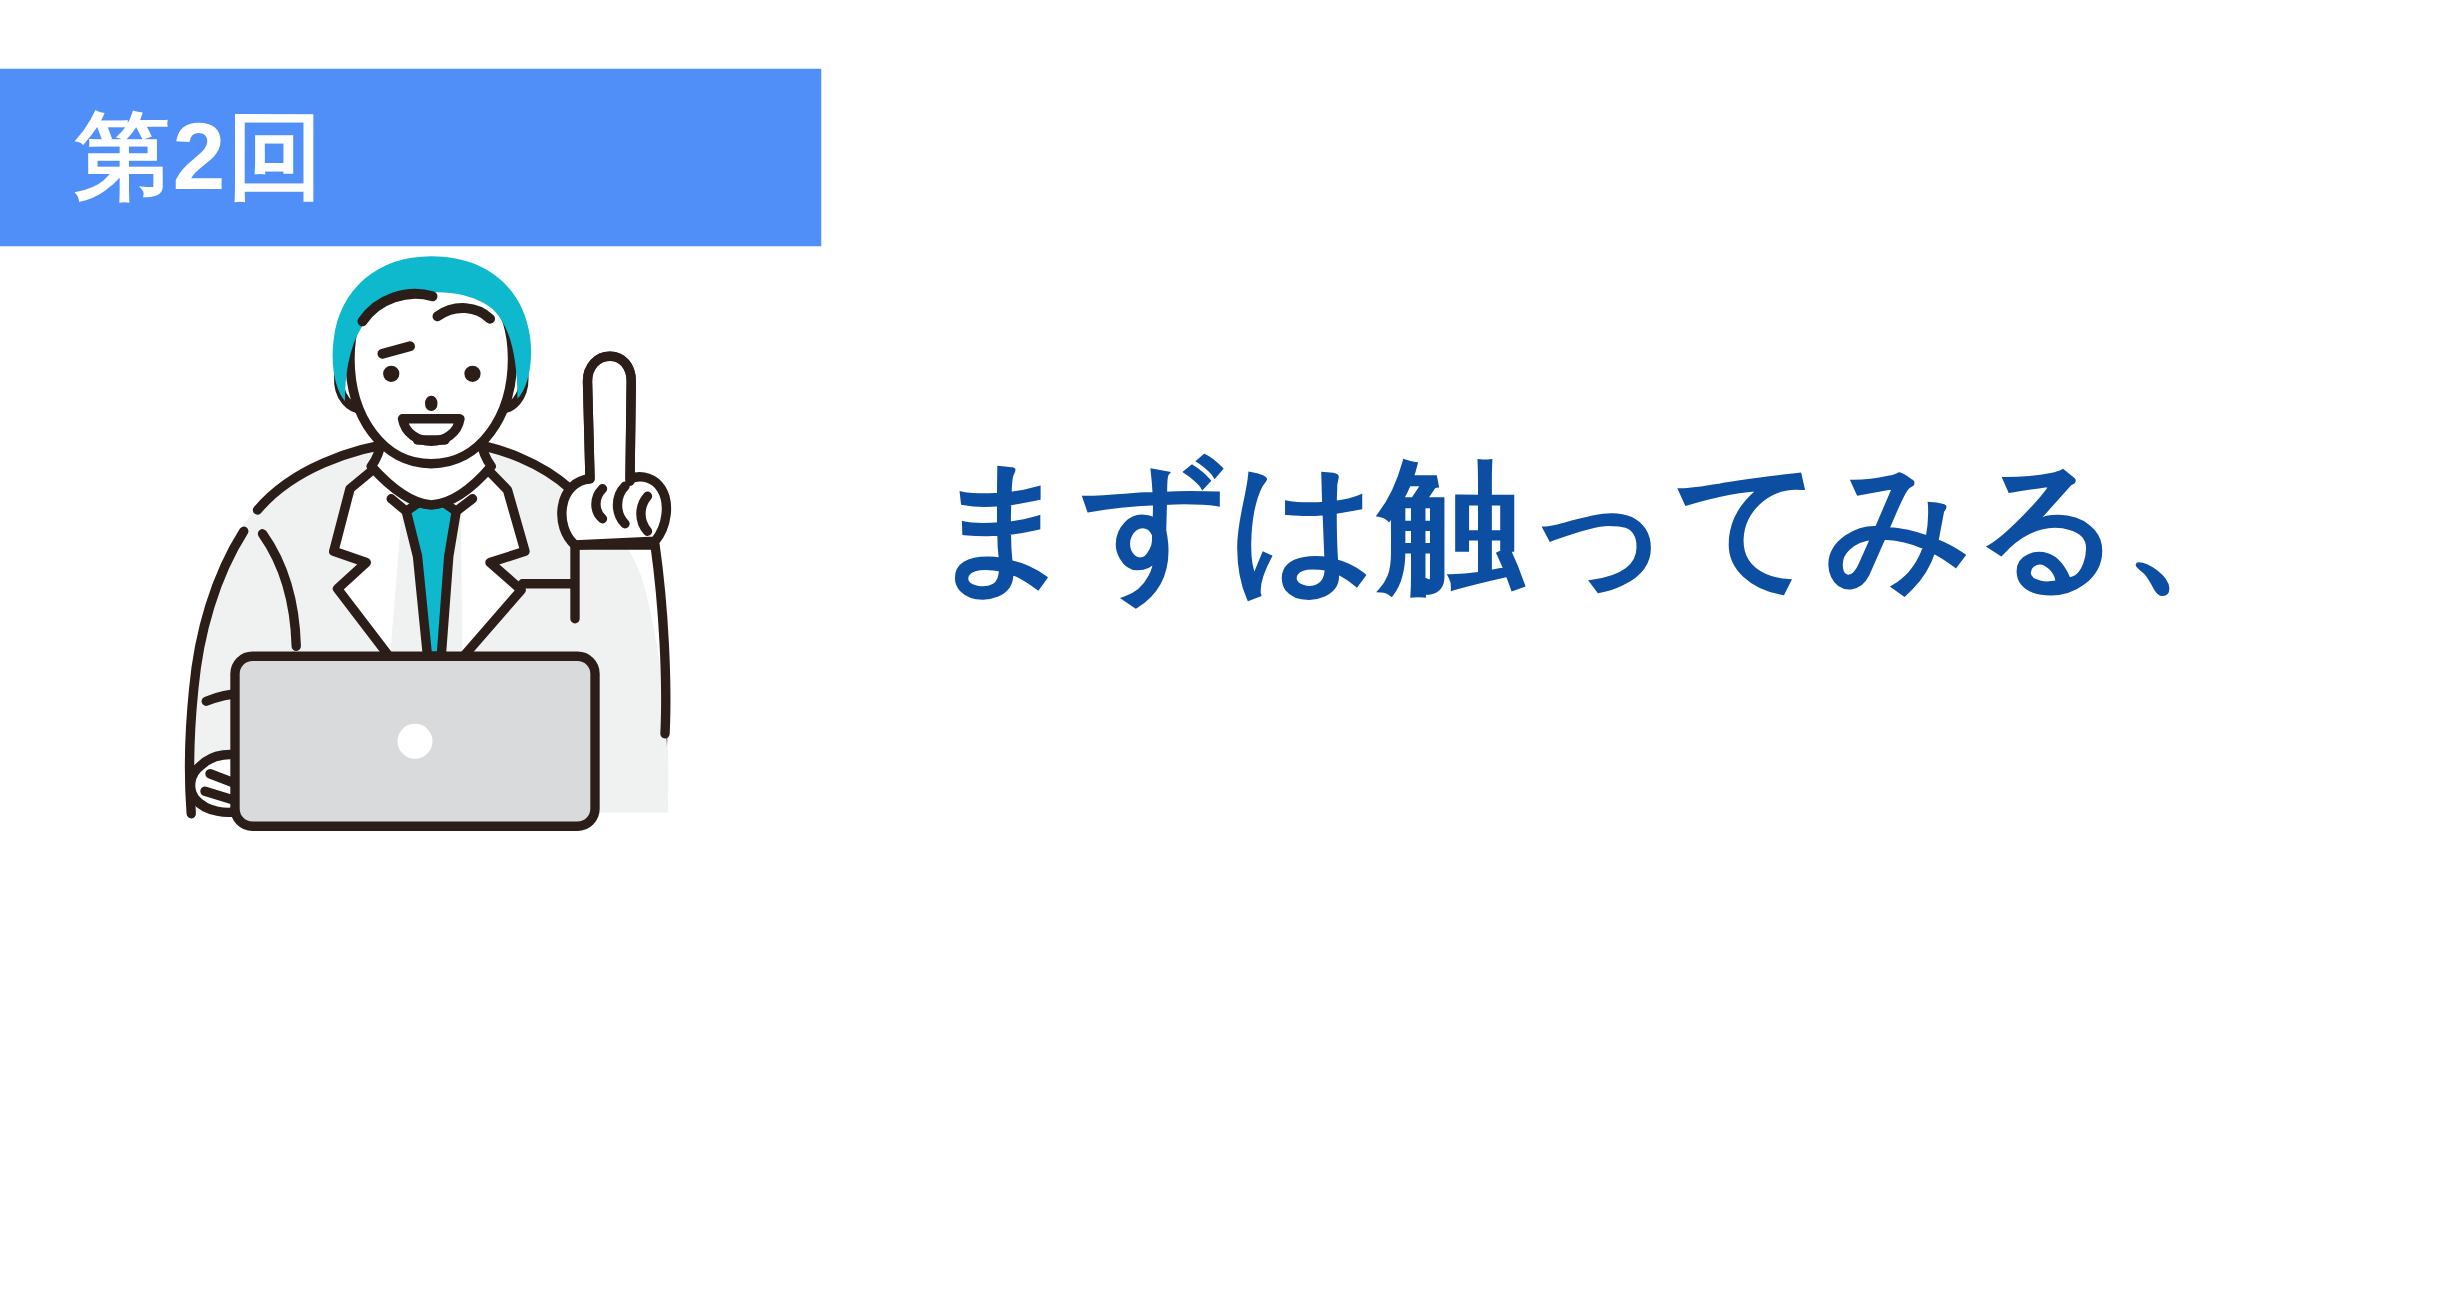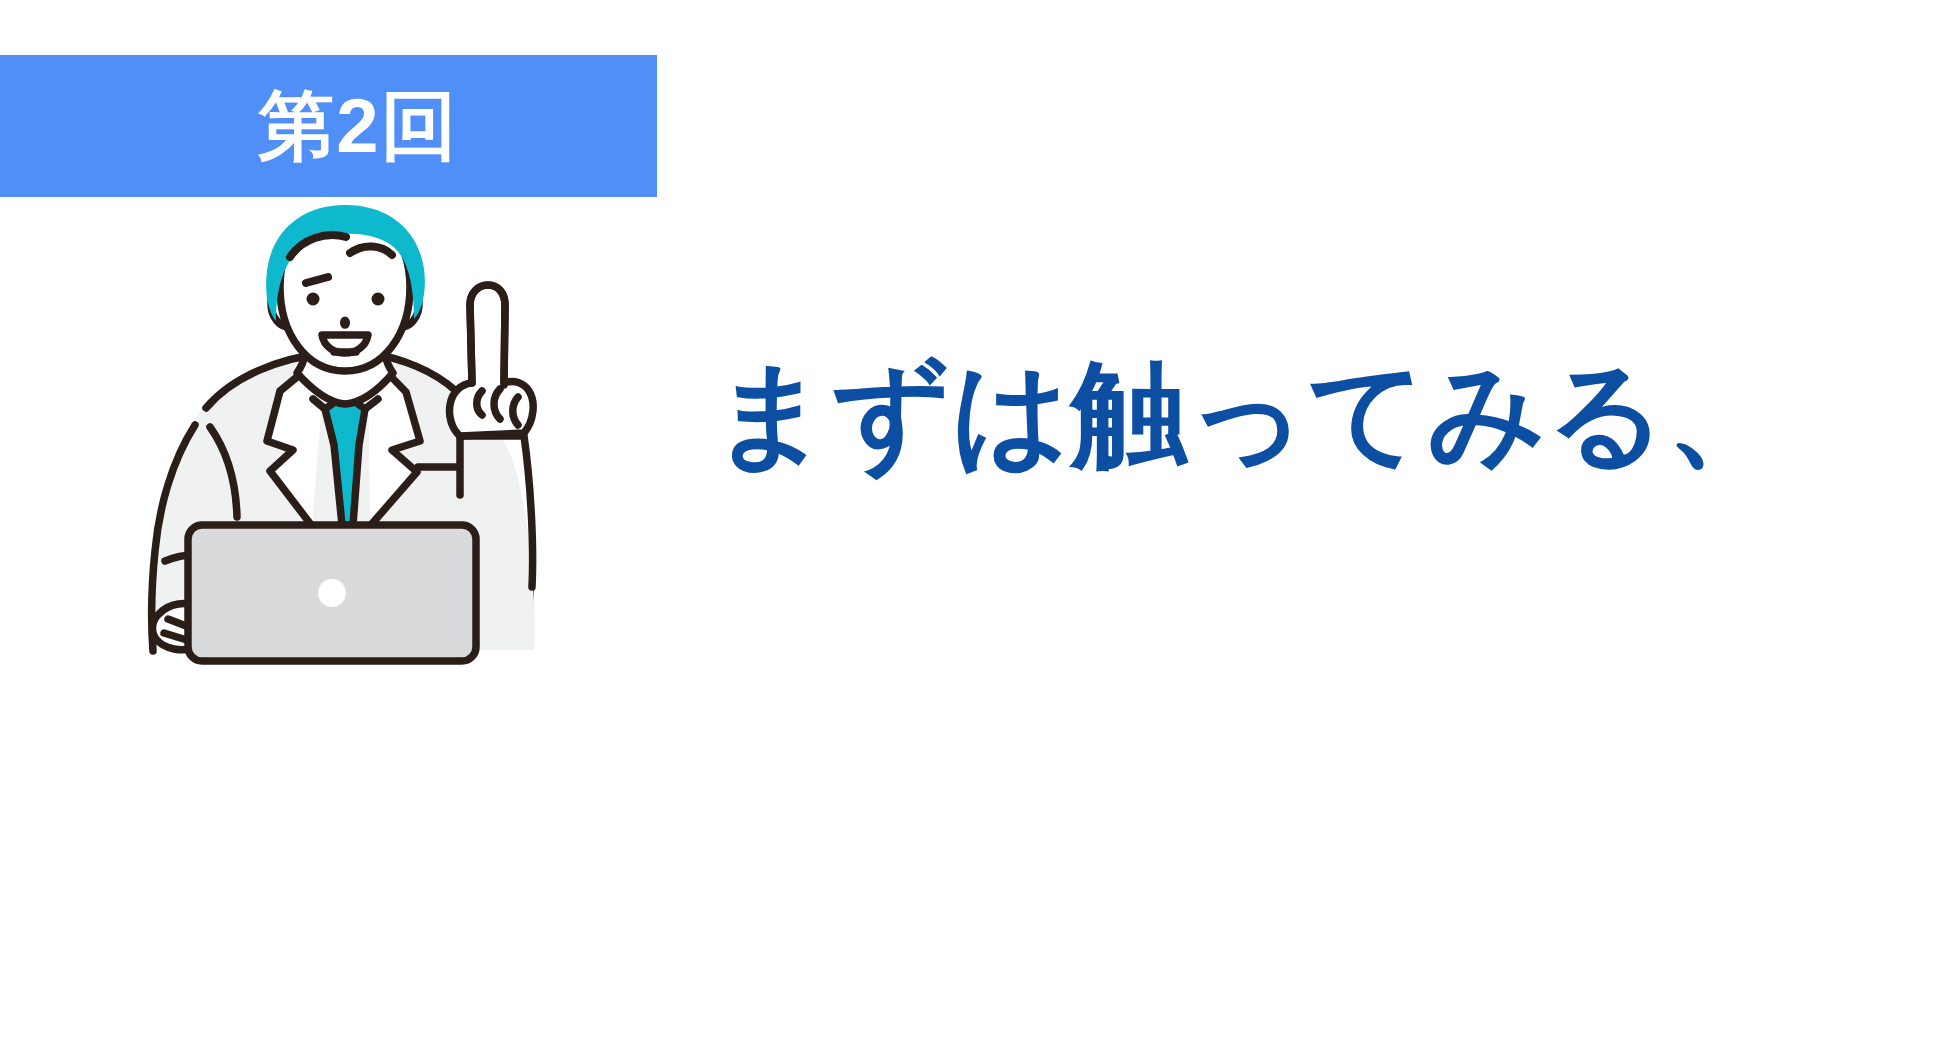--- a/index.html
+++ b/index.html
@@ -18,21 +18,20 @@
   
   #episode-banner {
     position: absolute;
     left: 0;
     top: 55px;
     width: 657px;
     height: 142px;
     background: #4f8ff7;
     display: flex;
     align-items: center;
-    justify-content: center;
     box-sizing: border-box;
     padding-left: 60px;
   }
   #episode-banner .episode-label {
     color: #ffffff;
     font-size: 76px;
     font-weight: 700;
     letter-spacing: 2px;
     line-height: 1;
     white-space: nowrap;
@@ -46,21 +45,22 @@
     top: 330px;
     width: 1170px;
   }
   #headline .headline-line {
     color: #0b4ea2;
     font-size: 116px;
     font-weight: 700;
     line-height: 1.62;
     letter-spacing: 1px;
     white-space: nowrap;
-    font-family: Liberation Mono, monospace;
+    font-family: Liberation Serif, serif;
+    margin-left: 32px;
   }
 
   
   #illustration {
     position: absolute;
     left: 130px;
     top: 195px;
     width: 430px;
     height: 500px;
   }

